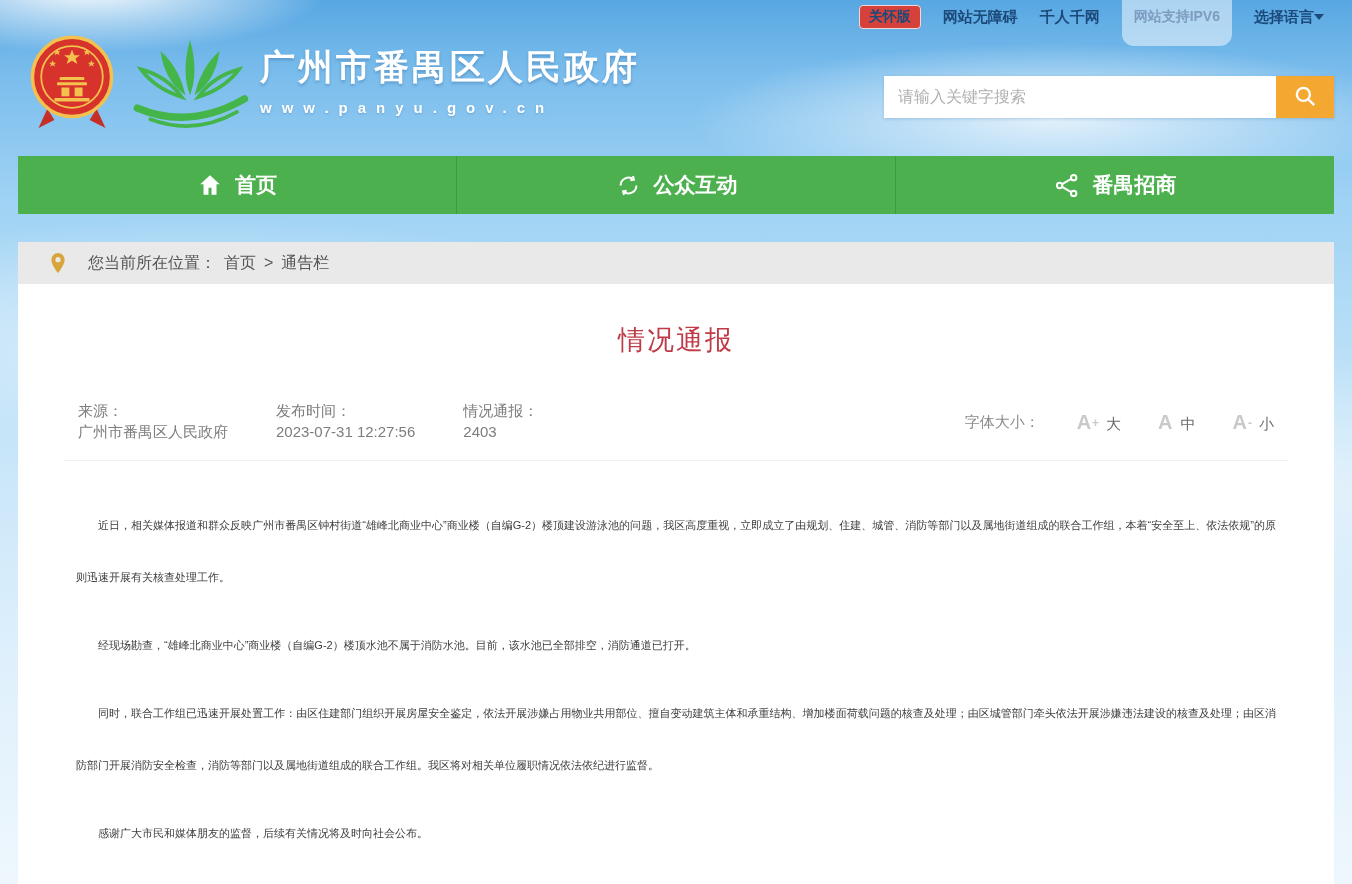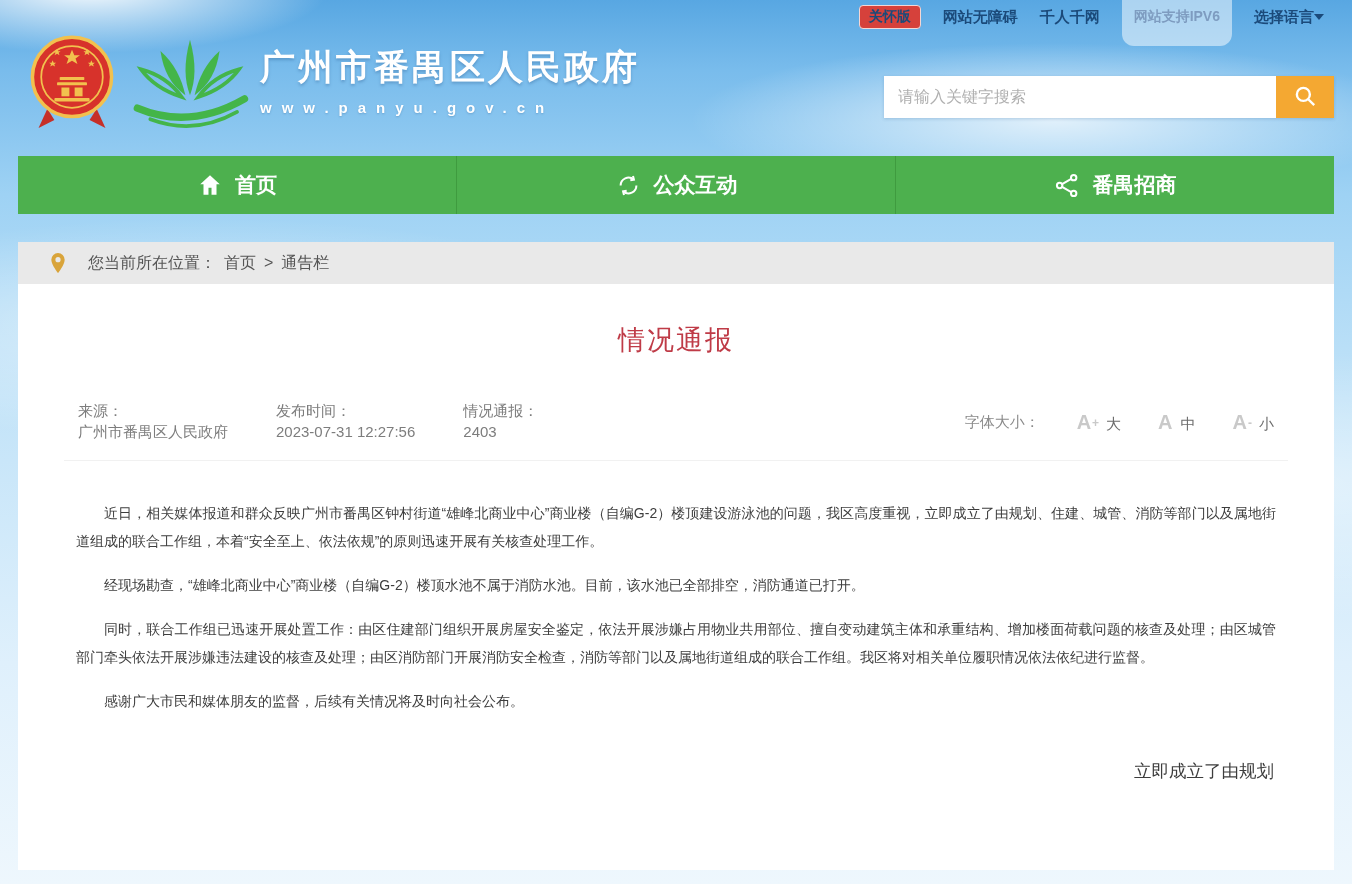--- a/index.html
+++ b/index.html
@@ -63,21 +63,21 @@
   .meta-row{margin-top:44px;display:flex;align-items:center;font-size:15px;color:var(--meta_gray);padding:0 14px 18px 14px;border-bottom:1px solid #f1f1f1;}
   .meta-left{display:flex;gap:48px;}
   .meta-item{display:flex;gap:2px;flex-direction:column;}
   .fontsize{margin-left:auto;display:flex;align-items:center;gap:37px;color:#6b6b6b;}
   .fontsize .fs-label{color:#8a8a8a;}
   .fs-btn{display:inline-flex;align-items:baseline;gap:7px;cursor:pointer;color:#6b6b6b;text-decoration:none;font-size:15px;}
   .fs-btn .A{font-size:20px;font-weight:bold;color:#c9c9c9;}
   .fs-btn sup{font-size:12px;font-weight:bold;color:#c9c9c9;position:relative;top:-2px;left:-6px;margin-right:-6px;}
 
   .article-body{margin-top:38px;padding:0 12px;}
-  .article-body p{text-indent:2em;font-size:14px;line-height:28px;color:var(--body_text);margin-bottom:16px;text-align:justify;}
+  .article-body p{text-indent:2em;font-size:11px;line-height:52px;color:var(--body_text);margin-bottom:16px;text-align:justify;}
   .sign-block{margin-top:44px;text-align:right;font-size:17.5px;color:var(--body_text);padding-right:2px;}
 </style>
 </head>
 <body>
 
 <div class="page">
 
   <div class="topbar">
     <a class="badge-care">关怀版</a>
     <a>网站无障碍</a>

